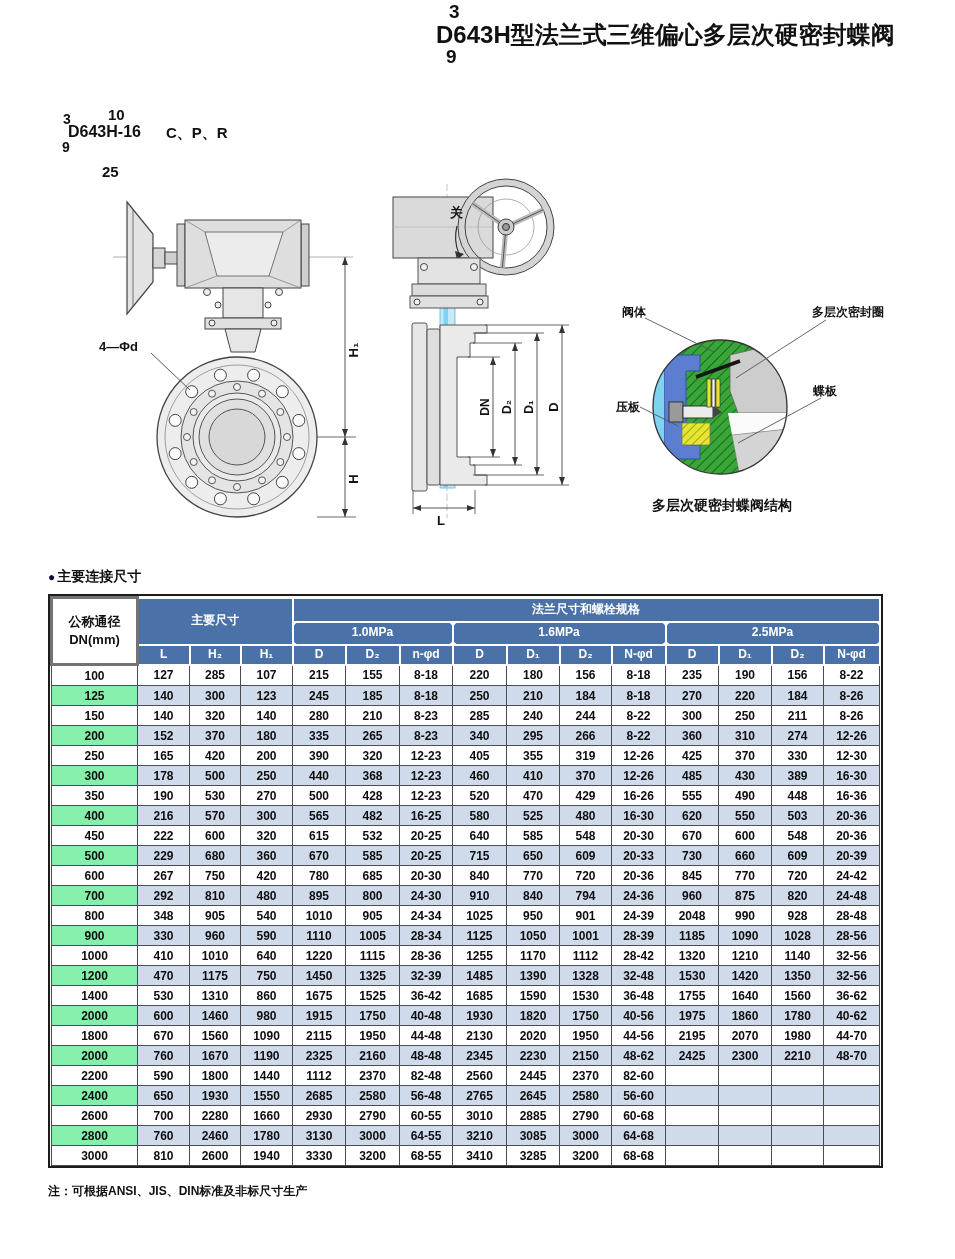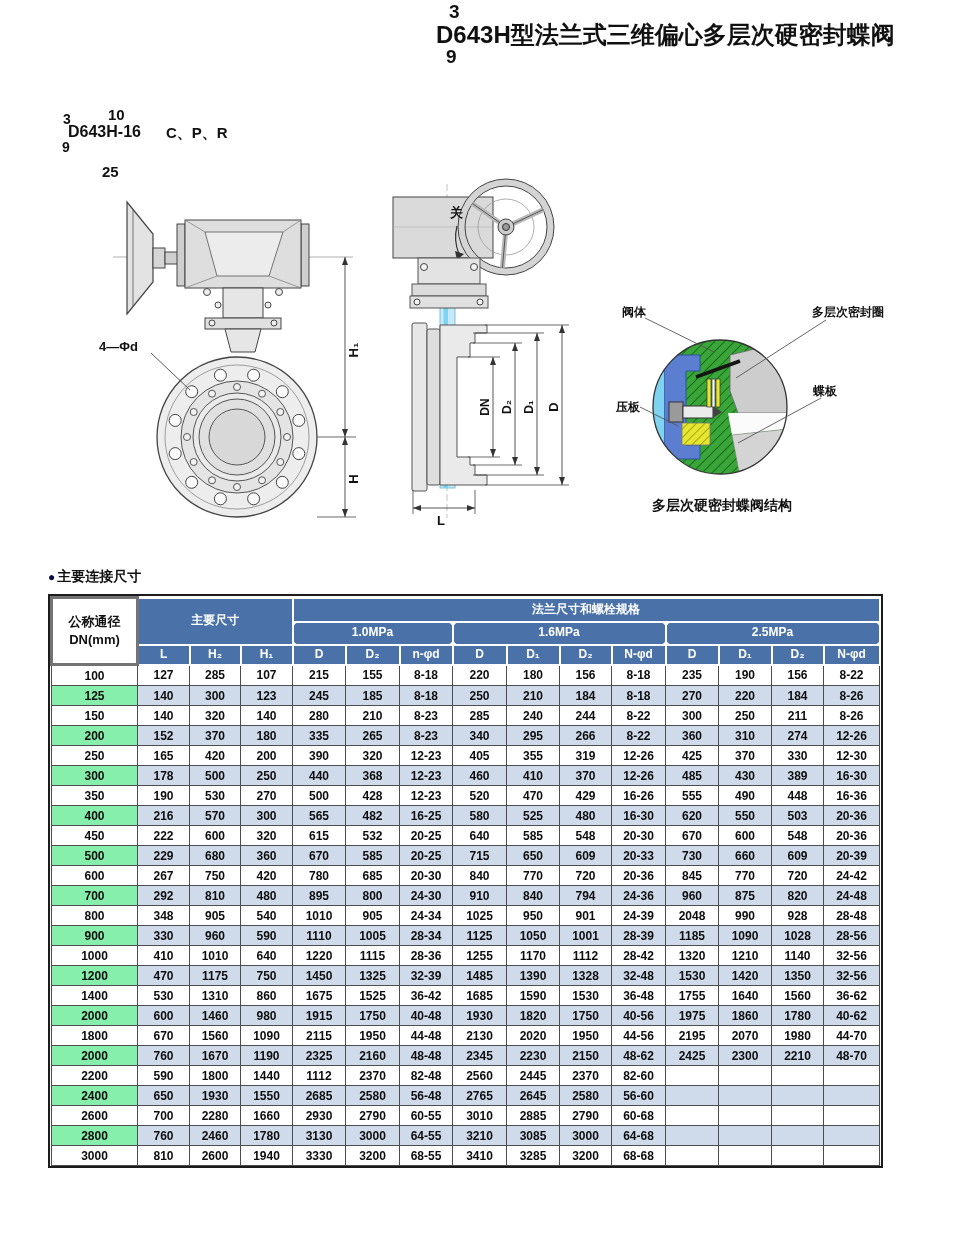--- a/index.html
+++ b/index.html
@@ -748,15 +748,16 @@
               <td>3200</td>
               <td>68-68</td>
               <td></td>
               <td></td>
               <td></td>
               <td></td>
             </tr>
           </tbody>
       </table>
     </div>
+    <div class="note">注：可根据ANSI、JIS、DIN标准及非标尺寸生产</div>
   </section>
 
 </div>
 
 </body></html>

